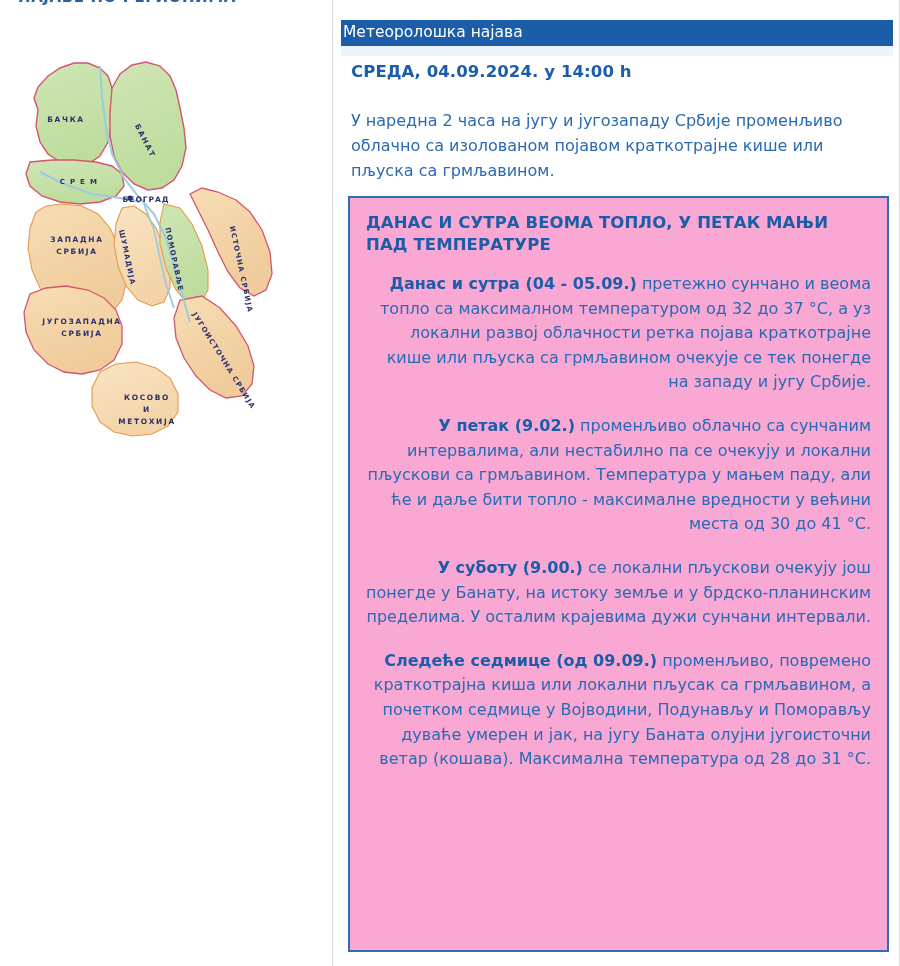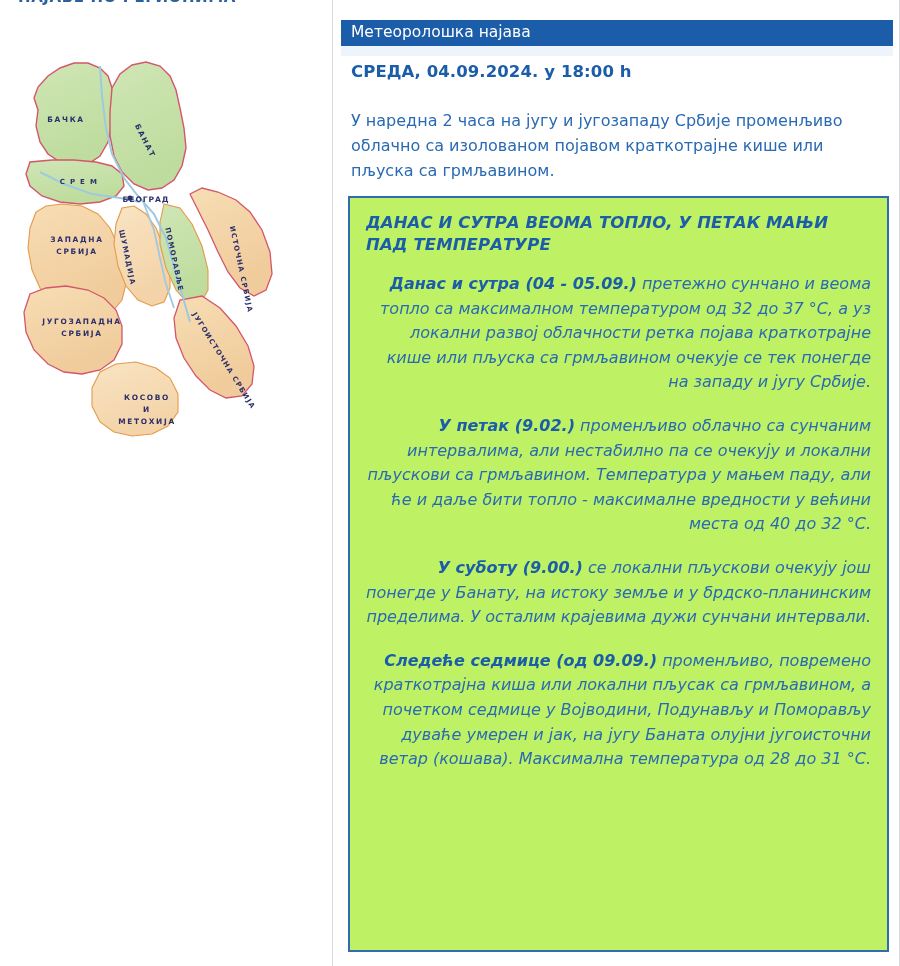--- a/index.html
+++ b/index.html
@@ -95,21 +95,21 @@
     height: 26px;
     background: #1b5da8;
     box-sizing: border-box;
     display: flex;
     align-items: center;
   }
   .title-bar-text {
     color: #ffffff;
     font-size: 15.5px;
     font-weight: 400;
-    padding-left: 10px;
+    padding-left: 2px;
     line-height: 1;
   }
   .title-underbar {
     position: absolute;
     left: 8px;
     top: 46px;
     width: 552px;
     height: 10px;
     background: #eef4fb;
   }
@@ -137,24 +137,23 @@
 
   
   .forecast-box {
     position: absolute;
     left: 15px;
     top: 196px;
     width: 541px;
     height: 756px;
     border: 2px solid #2f6cb0;
     box-sizing: border-box;
-    background: #bef264;
+    background: #f9a8d4;
     padding: 14px 16px 10px 16px;
     overflow: hidden;
-    font-style: italic;
   }
 
   .box-heading {
     font-size: 16.5px;
     font-weight: bold;
     color: #1b5da8;
     line-height: 22px;
     letter-spacing: 0.1px;
     margin: 0 0 16px 0;
   }
@@ -262,33 +261,33 @@
     </div>
   </div>
 
   <div class="content-col">
 
     <div class="title-bar">
       <span class="title-bar-text">Метеоролошка најава</span>
     </div>
     <div class="title-underbar"></div>
 
-    <div class="issue-date">СРЕДА, 04.09.2024. у 18:00 h</div>
+    <div class="issue-date">СРЕДА, 04.09.2024. у 14:00 h</div>
 
     <div class="intro">У наредна 2 часа на југу и југозападу Србије променљиво облачно са изолованом појавом краткотрајне кише или пљуска са грмљавином.</div>
 
     <div class="forecast-box">
       <div class="box-heading">ДАНАС И СУТРА ВЕОМА ТОПЛО, У ПЕТАК МАЊИ ПАД ТЕМПЕРАТУРЕ</div>
 
       <p class="fpara">
         <span class="lead">Данас и сутра (04 - 05.09.)</span><span> претежно сунчано и веома топло са максималном температуром од 32 до 37 °C, а уз локални развој облачности ретка појава краткотрајне кише или пљуска са грмљавином очекује се тек понегде на западу и југу Србије.</span>
       </p>
 
       <p class="fpara">
-        <span class="lead">У петак (9.02.)</span><span> променљиво облачно са сунчаним интервалима, али нестабилно па се очекују и локални пљускови са грмљавином. Температура у мањем паду, али ће и даље бити топло - максималне вредности у већини места од 40 до 32 °C.</span>
+        <span class="lead">У петак (9.02.)</span><span> променљиво облачно са сунчаним интервалима, али нестабилно па се очекују и локални пљускови са грмљавином. Температура у мањем паду, али ће и даље бити топло - максималне вредности у већини места од 30 до 41 °C.</span>
       </p>
 
       <p class="fpara">
         <span class="lead">У суботу (9.00.)</span><span> се локални пљускови очекују још понегде у Банату, на истоку земље и у брдско-планинским пределима. У осталим крајевима дужи сунчани интервали.</span>
       </p>
 
 
       <p class="fpara">
         <span class="lead">Следеће седмице (од 09.09.)</span><span> променљиво, повремено краткотрајна киша или локални пљусак са грмљавином, а почетком седмице у Војводини, Подунављу и Поморављу дуваће умерен и јак, на југу Баната олујни југоисточни ветар (кошава). Максимална температура од 28 до 31 °C.</span>
       </p>

